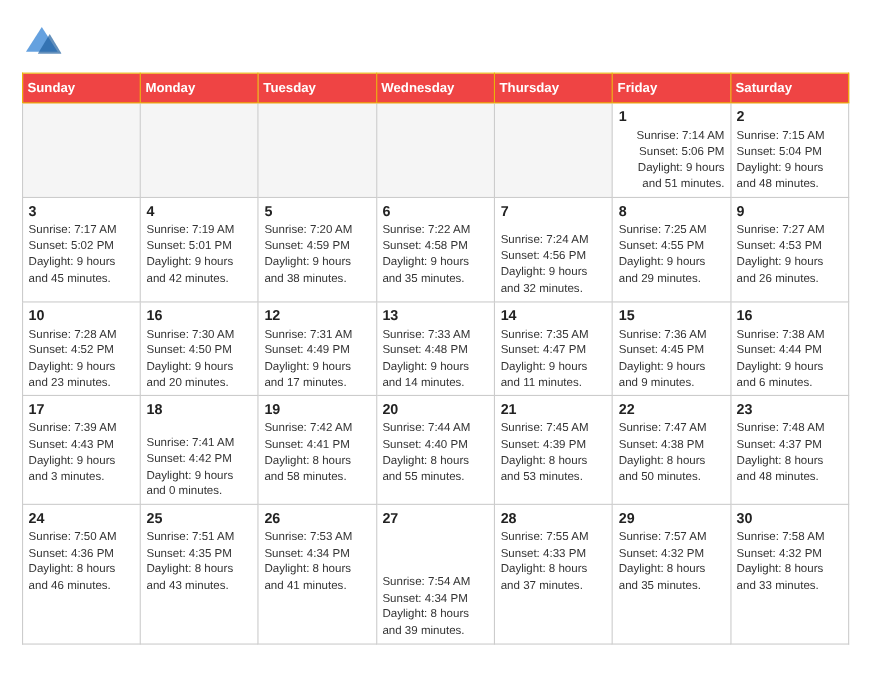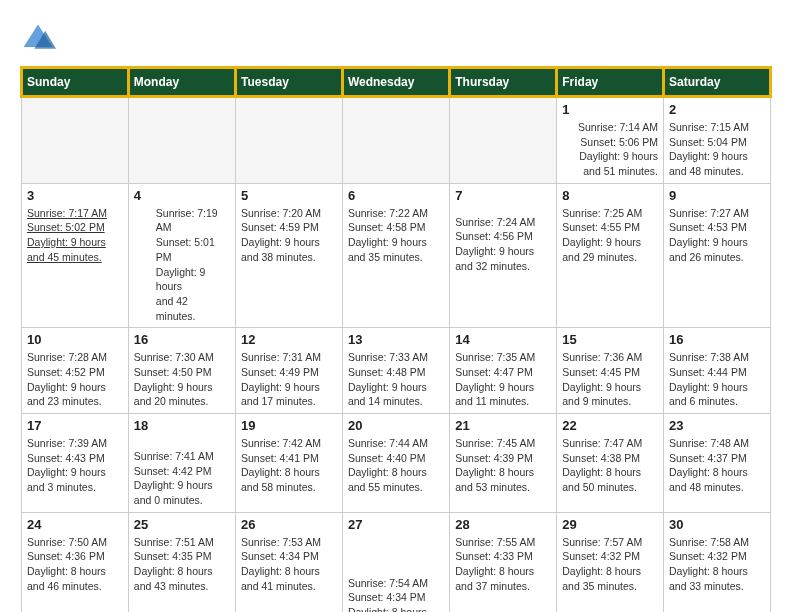--- a/index.html
+++ b/index.html
@@ -45,27 +45,27 @@
     .location {
       font-size: 14px;
       color: #555;
     }
     .calendar {
       width: 100%;
       border-collapse: collapse;
       font-size: 11px;
     }
     .calendar th {
-      background: #14532d;
+      background: #ef4444;
       color: #fff;
       padding: 6px 4px;
       text-align: left;
       font-size: 12px;
       font-weight: bold;
-      border: 3px solid #eab308;
+      border: 1px solid #eab308;
     }
     .calendar td {
       border: 1px solid #ccc;
       vertical-align: top;
       padding: 4px 5px;
       width: 108px;
       min-height: 80px;
       background: #fff;
     }
     .calendar td.empty {
@@ -133,28 +133,28 @@
           <div class="day-num">2</div>
           <div class="day-info" style="white-space: pre-line;">Sunrise: 7:15 AM
 Sunset: 5:04 PM
 Daylight: 9 hours
 and 48 minutes.</div>
         </td>
       </tr>
       <tr>
         <td>
           <div class="day-num">3</div>
-          <div class="day-info" style="white-space: pre-line; text-decoration: underline;">Sunrise: 7:17 AM
+          <div class="day-info" style="white-space: pre-line;">Sunrise: 7:17 AM
 Sunset: 5:02 PM
 Daylight: 9 hours
 and 45 minutes.</div>
         </td>
         <td>
           <div class="day-num">4</div>
-          <div class="day-info" style="white-space: pre-line; margin-left: 22px;">Sunrise: 7:19 AM
+          <div class="day-info" style="white-space: pre-line;">Sunrise: 7:19 AM
 Sunset: 5:01 PM
 Daylight: 9 hours
 and 42 minutes.</div>
         </td>
         <td>
           <div class="day-num">5</div>
           <div class="day-info" style="white-space: pre-line;">Sunrise: 7:20 AM
 Sunset: 4:59 PM
 Daylight: 9 hours
 and 38 minutes.</div>

